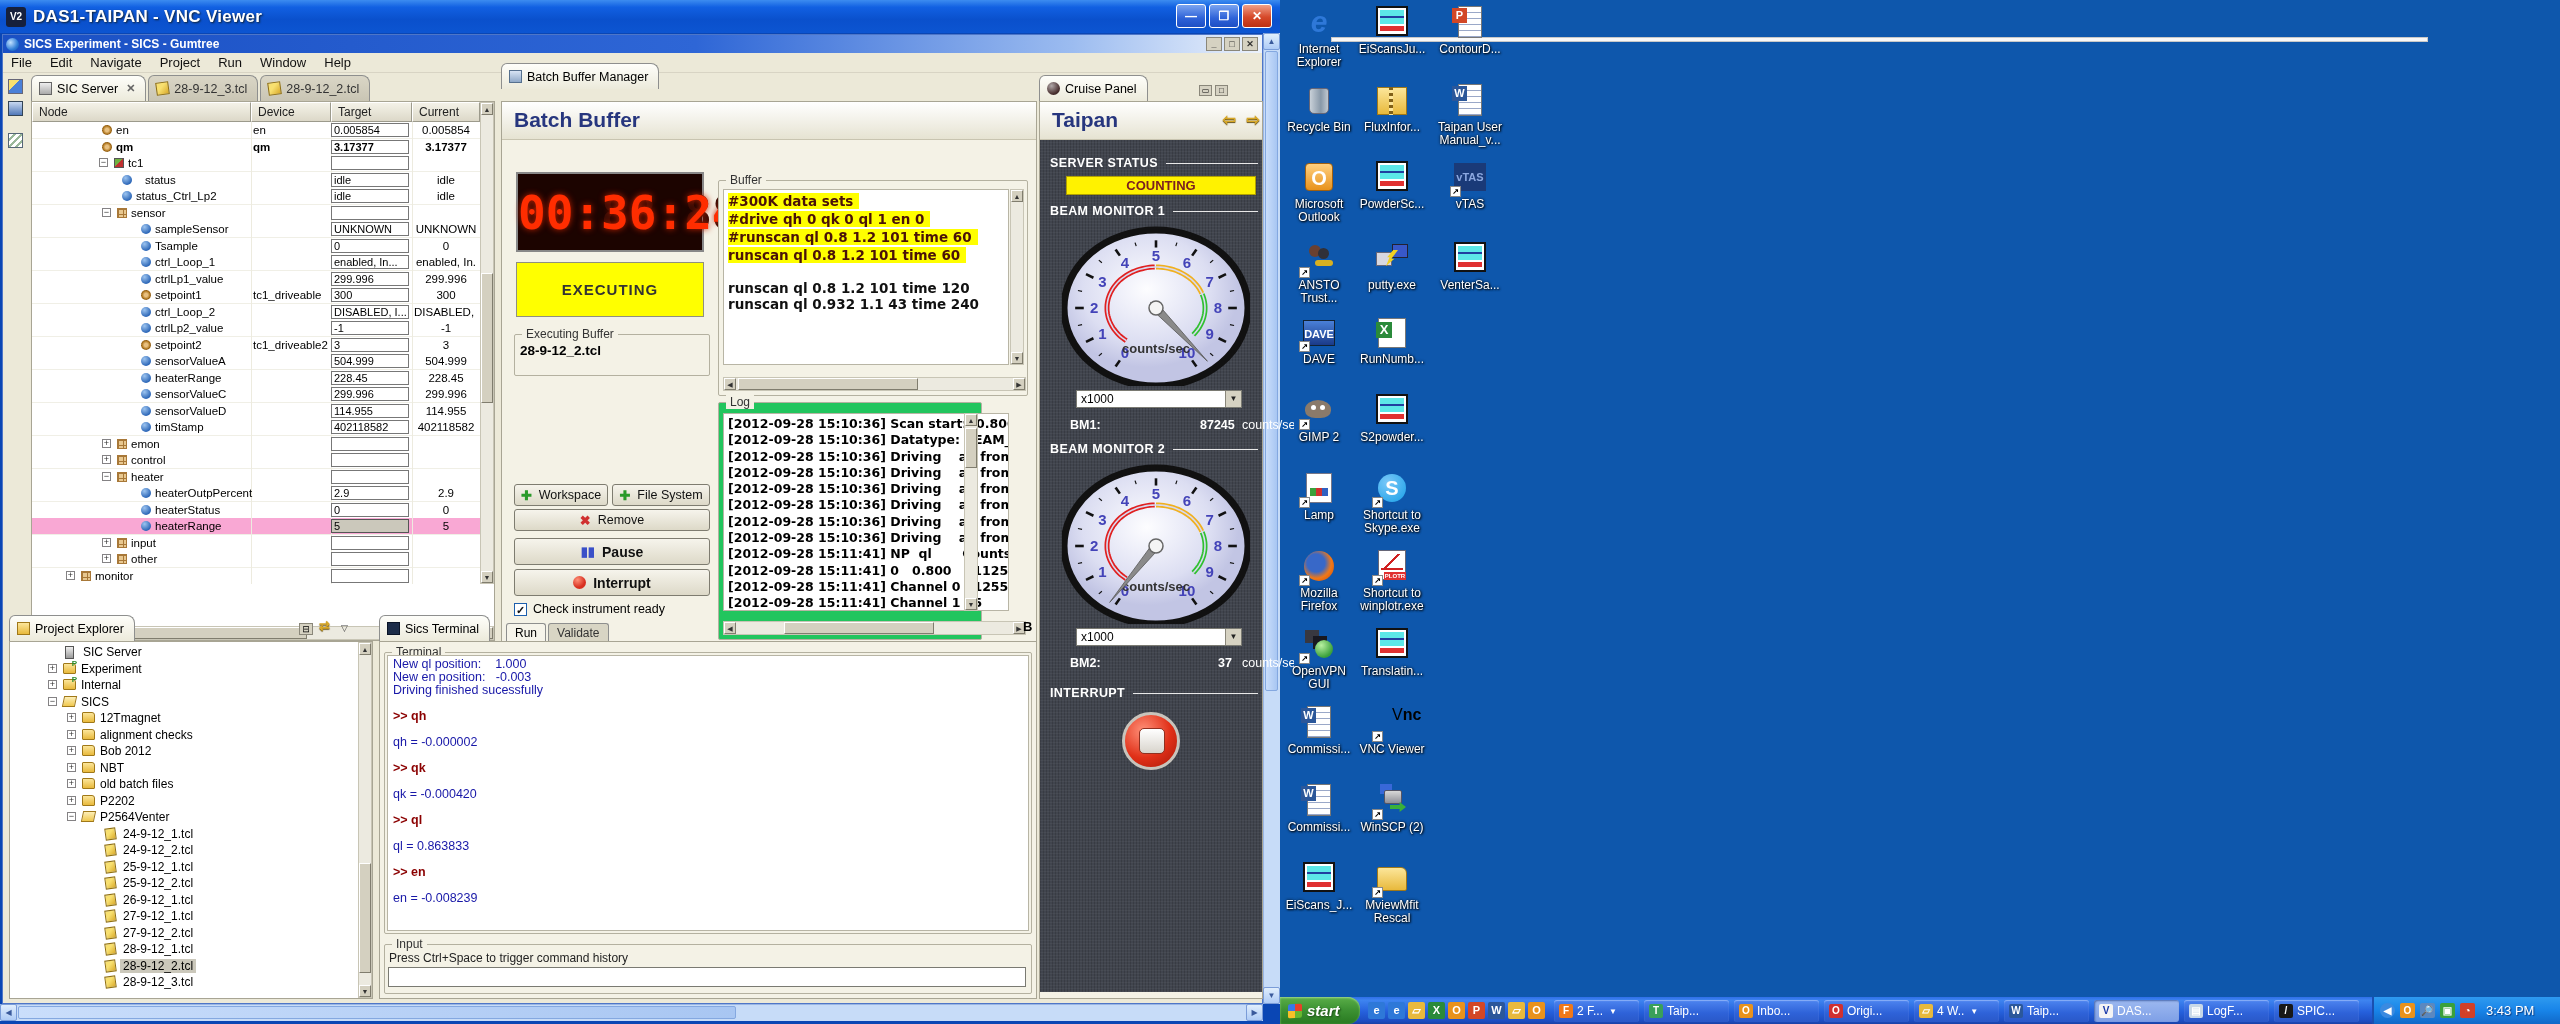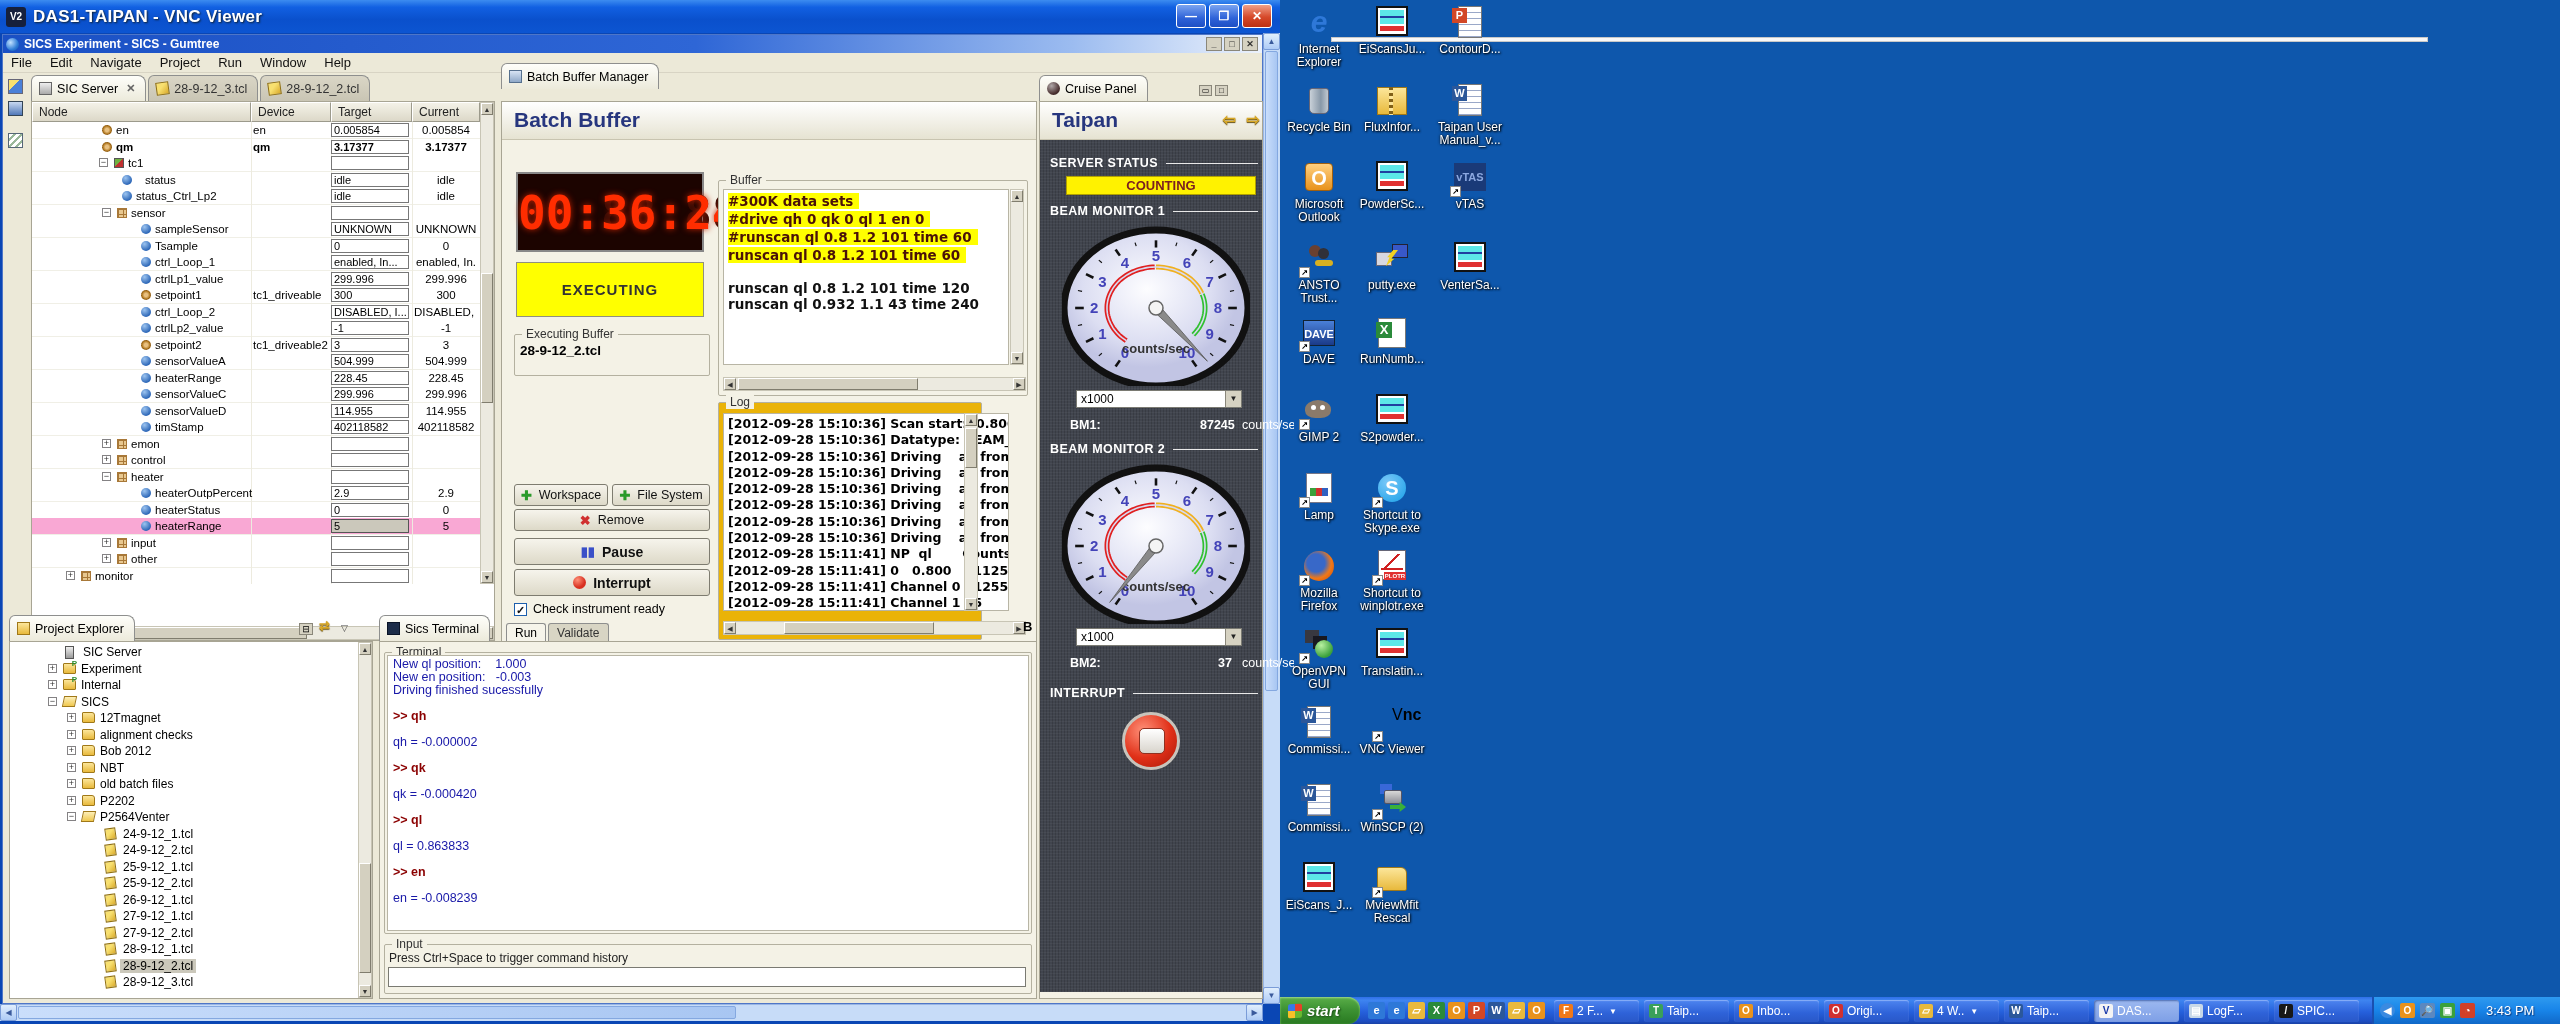--- a/index.html
+++ b/index.html
@@ -889,21 +889,21 @@
             <div class="cs-btn" style="top:0;left:0;">▲</div>
             <div class="cs-btn" style="bottom:0;left:0;">▼</div>
           </div>
           <div class="cs-h" style="left:4px;bottom:4px;width:303px;">
             <div class="cs-btn" style="left:0;top:0;">◀</div>
             <div class="cs-thumb" style="left:14px;top:0;width:180px;height:12px;"></div>
             <div class="cs-btn" style="right:0;top:0;">▶</div>
           </div>
         </div>
 
-        <div class="group" style="left:216px;top:300px;width:264px;height:238px;background:#eab308;">
+        <div class="group" style="left:216px;top:300px;width:264px;height:238px;background:#22c55e;">
           <div class="group-label">Log</div>
           <div id="log-content" style="position:absolute;left:4px;top:10px;width:286px;height:198px;background:#fff;border:1px solid #B8B5A5;padding:2px 0 0 4px;overflow:hidden;">
               <div class="log-line">[2012-09-28 15:10:36] Scan start:  0.80000</div>
               <div class="log-line">[2012-09-28 15:10:36] Datatype: BEAM_MO</div>
               <div class="log-line">[2012-09-28 15:10:36] Driving    a1 from   2</div>
               <div class="log-line">[2012-09-28 15:10:36] Driving    a2 from   4</div>
               <div class="log-line">[2012-09-28 15:10:36] Driving    a5 from   2</div>
               <div class="log-line">[2012-09-28 15:10:36] Driving    a6 from   4</div>
               <div class="log-line">[2012-09-28 15:10:36] Driving    a3 from  -1</div>
               <div class="log-line">[2012-09-28 15:10:36] Driving    a4 from  -3</div>

